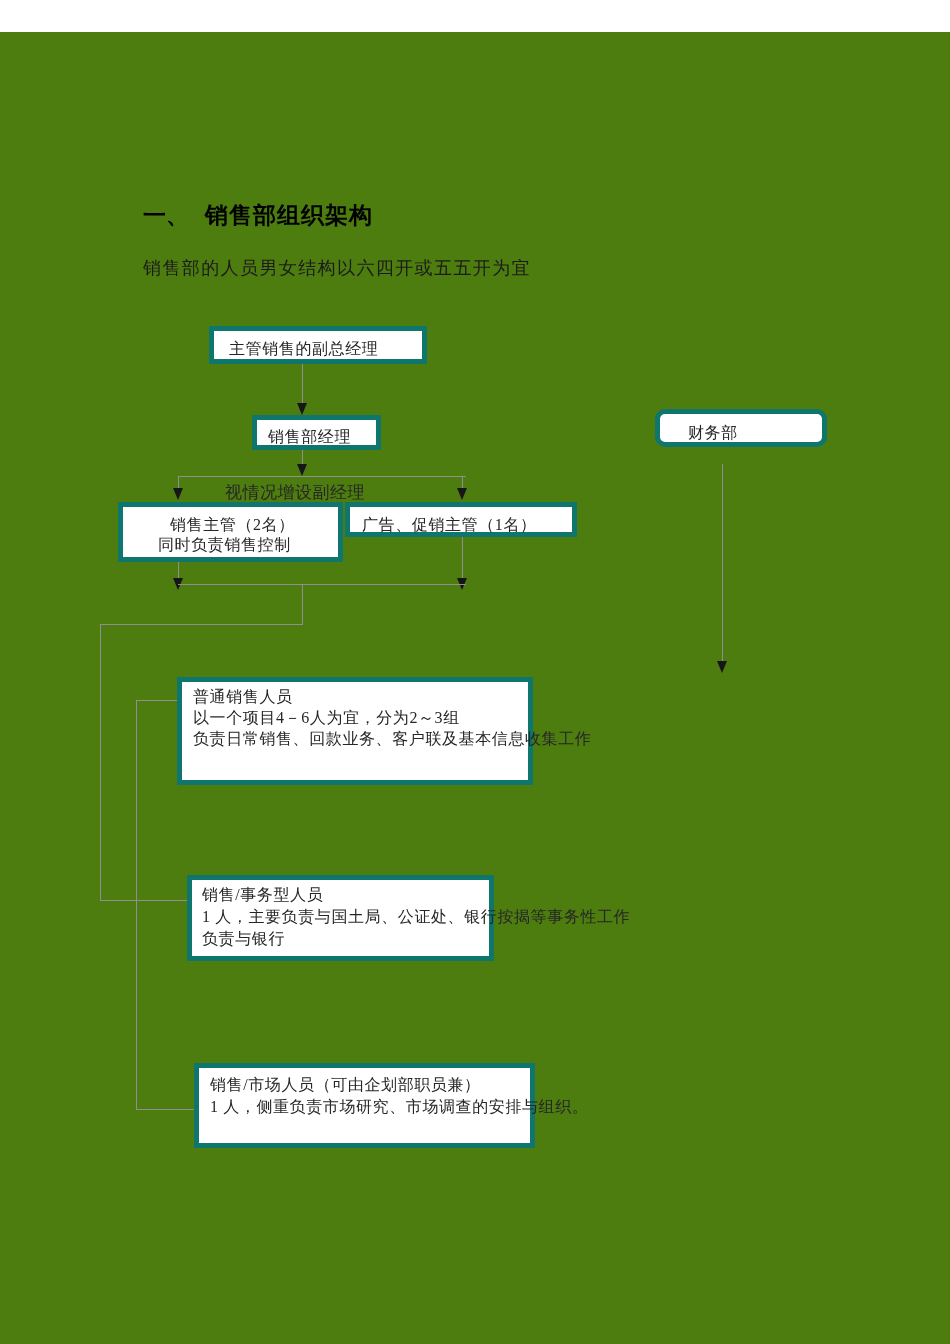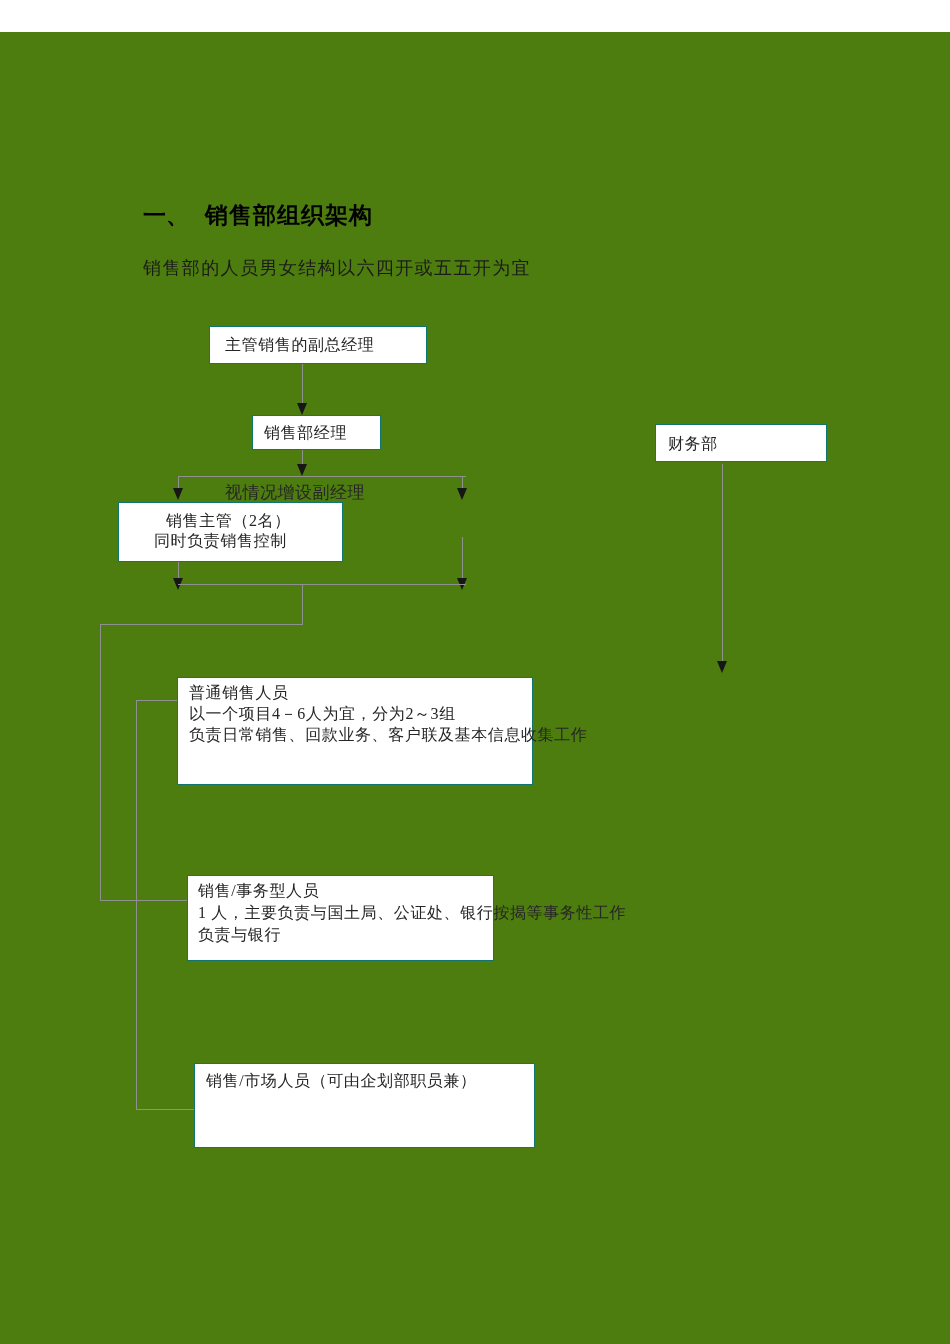--- a/index.html
+++ b/index.html
@@ -6,27 +6,27 @@
   #page{position:relative;width:950px;height:1344px;background:#4d7c0f;overflow:hidden;
         font-family:"Liberation Serif","DejaVu Serif",serif;margin-top:32px;}
   
   .heading{position:absolute;left:143px;top:170px;line-height:1.2;
            font-family:"Liberation Sans","DejaVu Sans",sans-serif;
            font-weight:bold;font-size:23px;color:#000;}
   .heading .ttl{margin-left:16px;letter-spacing:1px;}
   .subtitle{position:absolute;left:143px;top:224px;font-size:18px;
             letter-spacing:1.4px;color:#1b1b1b;}
   
-  .node{position:absolute;box-sizing:border-box;border:1px solid #0f766e;background:#fff;
+  .node{position:absolute;box-sizing:border-box;border:5px solid #0f766e;background:#fff;
         font-size:16px;color:#262626;line-height:21px;letter-spacing:0.6px;}
   .node .ln{display:block;}
   .nowrap{white-space:nowrap;}
   #b-vp   {left:209px;top:294px;width:218px;height:38px;padding:7px 0 0 15px;}
   #b-mgr  {left:252px;top:383px;width:129px;height:35px;padding:6px 10px 0 11px;}
-  #b-fin  {left:655px;top:392px;width:172px;height:38px;padding:8px 0 0 12px;}
+  #b-fin  {left:655px;top:377px;width:172px;height:38px;padding:8px 0 0 28px;border-radius:10px;}
   #b-ssup {left:118px;top:470px;width:225px;height:60px;padding:8px 0 0 0;line-height:20px;}
   #b-ssup .l0{margin-left:47px;}
   #b-ssup .l1{margin-left:35px;}
   #b-adsup{left:345px;top:470px;width:232px;height:35px;padding:7px 0 0 12px;}
   #b-gen  {left:177px;top:645px;width:356px;height:108px;padding:4px 16px 0 11px;}
   #b-sfin {left:588px;top:643px;width:284px;height:99px;padding:6px 0 0 10px;}
   #b-adm  {left:187px;top:843px;width:307px;height:86px;padding:4px 8px 0 10px;line-height:22px;}
   #b-mkt  {left:194px;top:1031px;width:341px;height:85px;padding:6px 8px 0 11px;line-height:22px;}
   .edge-label{position:absolute;left:225px;top:449px;font-size:17px;color:#262626;letter-spacing:0.5px;}
   
@@ -88,31 +88,35 @@
 
   <div class="node" id="b-fin">
     <span class="ln">财务部</span>
   </div>
 
   <div class="node" id="b-ssup">
     <span class="ln l0">销售主管（2名）</span>
     <span class="ln l1">同时负责销售控制</span>
   </div>
 
+  <div class="node" id="b-adsup">
+    <span class="ln">广告、促销主管（1名）</span>
+  </div>
 
   <div class="node" id="b-gen">
     <span class="ln">普通销售人员</span>
     <span class="ln nowrap">以一个项目4－6人为宜，分为2～3组</span>
     <span class="ln nowrap">负责日常销售、回款业务、客户联及基本信息收集工作</span>
   </div>
 
 
   <div class="node" id="b-adm">
     <span class="ln">销售/事务型人员</span>
     <span class="ln nowrap">1 人，主要负责与国土局、公证处、银行按揭等事务性工作</span>
     <span class="ln">负责与银行</span>
   </div>
 
   <div class="node" id="b-mkt">
     <span class="ln nowrap">销售/市场人员（可由企划部职员兼）</span>
+    <span class="ln nowrap">1 人，侧重负责市场研究、市场调查的安排与组织。</span>
   </div>
 
 </div>
 
 </body></html>

